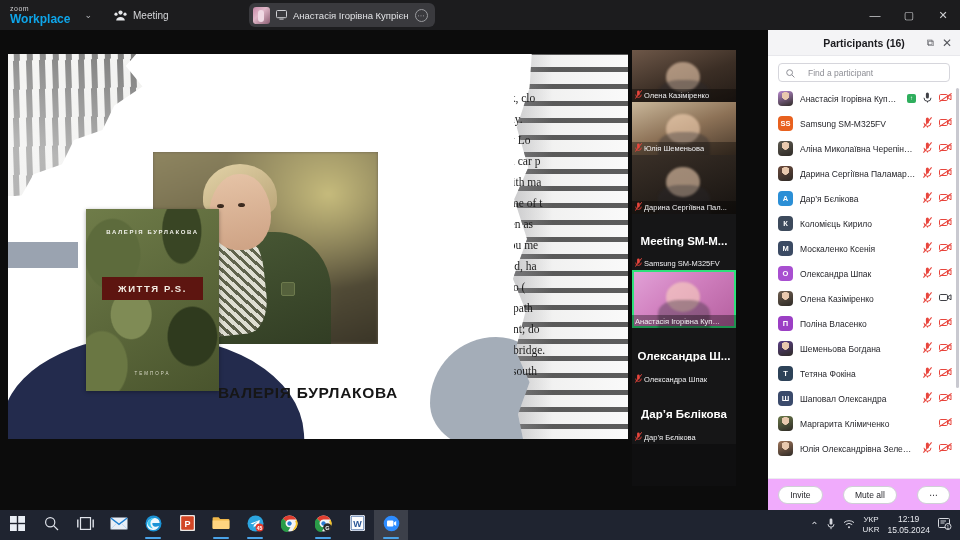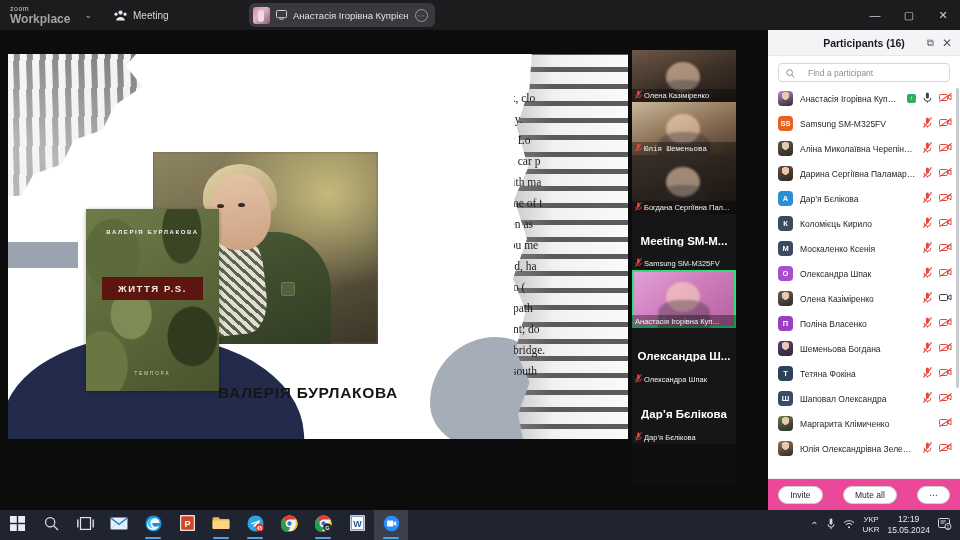--- a/index.html
+++ b/index.html
@@ -11,21 +11,21 @@
   }
   #app { position: relative; width: 960px; height: 540px; }
 
   
   #titlebar {
     position: absolute; left: 0; top: 0; width: 960px; height: 30px;
     background: #1c1c1e; display: flex; align-items: center;
   }
   .zoom-logo { margin-left: 10px; line-height: 1; }
   .zoom-logo .z1 { font-size: 7px; color: #cfcfd2; letter-spacing: .5px; display:block; }
-  .zoom-logo .z2 { font-size: 12px; color: #a3a3a3; font-weight: bold; display:block; margin-top:1px; }
+  .zoom-logo .z2 { font-size: 12px; color: #0ea5e9; font-weight: bold; display:block; margin-top:1px; }
   .chev {
     margin-left: 14px; color: #b6b7bb; font-size: 9px;
   }
   .tb-item {
     margin-left: 22px; display: flex; align-items: center; gap: 6px;
     color: #d6d7da; font-size: 10px;
   }
   .tb-icon { display:inline-flex; align-items:center; }
 
   
@@ -268,21 +268,21 @@
   }
   .picon { font-size: 9px; flex: none; line-height: 1; }
   .picon.red { color: #e8453c; }
   .picon.grey { color: #3f4046; }
   #p-scroll {
     position: absolute; right: 1px; top: 2px; width: 3px; height: 300px;
     background: #c9c9d0; border-radius: 2px;
   }
   #p-footer {
     height: 32px; flex: none; display: flex; align-items: center;
-    justify-content: space-around; border-top: 1px solid #ececf0; background:#ec4899;text-align:right;
+    justify-content: space-around; border-top: 1px solid #ececf0; background:#f0abfc;text-align:right;
   }
   .pbtn {
     border: 1px solid #cfcfd6; border-radius: 11px; height: 18px;
     padding: 0 11px; font-size: 8.5px; color: #27272c; background: #fff;
     display: flex; align-items: center; justify-content: center;
     font-family: "Liberation Sans", sans-serif; cursor: pointer;
   }
 
   
   #taskbar {
@@ -404,42 +404,42 @@
           <div class="blob" style="left: 26px; top: 30px; width: 52px; height: 32px; border-radius: 40% 40% 0px 0px; background: rgba(40, 40, 45, 0.35);"></div>
           <div class="namebar">
             <span class="mic-off"><svg width="7" height="9" viewBox="0 0 7 9">
                 <rect x="2.1" y="0.4" width="2.5" height="5" rx="1.2" fill="#e8453c"></rect>
                 <path d="M0.7 4.6a2.8 2.8 0 0 0 5.6 0" fill="none" stroke="#e8453c" stroke-width=".9"></path>
                 <line x1="0.3" y1="8.6" x2="6.7" y2="0.3" stroke="#e8453c" stroke-width="1"></line>
               </svg></span>
             <span class="nm">Олена Казіміренко</span>
           </div>
         </div>
-        <div class="tile video vid-b" style="height: 53px; font-family: Liberation Mono, monospace;">
+        <div class="tile video vid-b" style="height: 53px;">
           <div class="blob" style="left: 34px; top: 12px; width: 34px; height: 30px; background: rgba(255, 220, 190, 0.55);"></div>
           <div class="blob" style="left: 26px; top: 30px; width: 52px; height: 32px; border-radius: 40% 40% 0px 0px; background: rgba(40, 40, 45, 0.35);"></div>
           <div class="namebar">
             <span class="mic-off"><svg width="7" height="9" viewBox="0 0 7 9">
                 <rect x="2.1" y="0.4" width="2.5" height="5" rx="1.2" fill="#e8453c"></rect>
                 <path d="M0.7 4.6a2.8 2.8 0 0 0 5.6 0" fill="none" stroke="#e8453c" stroke-width=".9"></path>
                 <line x1="0.3" y1="8.6" x2="6.7" y2="0.3" stroke="#e8453c" stroke-width="1"></line>
               </svg></span>
             <span class="nm">Юлія Шеменьова</span>
           </div>
         </div>
         <div class="tile video vid-c" style="height: 59px;">
           <div class="blob" style="left: 34px; top: 12px; width: 34px; height: 30px; background: rgba(255, 220, 190, 0.55);"></div>
           <div class="blob" style="left: 26px; top: 30px; width: 52px; height: 32px; border-radius: 40% 40% 0px 0px; background: rgba(40, 40, 45, 0.35);"></div>
           <div class="namebar">
             <span class="mic-off"><svg width="7" height="9" viewBox="0 0 7 9">
                 <rect x="2.1" y="0.4" width="2.5" height="5" rx="1.2" fill="#e8453c"></rect>
                 <path d="M0.7 4.6a2.8 2.8 0 0 0 5.6 0" fill="none" stroke="#e8453c" stroke-width=".9"></path>
                 <line x1="0.3" y1="8.6" x2="6.7" y2="0.3" stroke="#e8453c" stroke-width="1"></line>
               </svg></span>
-            <span class="nm">Богдана Сергіївна Пал...</span>
+            <span class="nm">Дарина Сергіївна Пал...</span>
           </div>
         </div>
         <div class="tile " style="height: 56px;">
           <div class="bigname">Meeting  SM-M...</div>
           <div class="namebar">
             <span class="mic-off"><svg width="7" height="9" viewBox="0 0 7 9">
                 <rect x="2.1" y="0.4" width="2.5" height="5" rx="1.2" fill="#e8453c"></rect>
                 <path d="M0.7 4.6a2.8 2.8 0 0 0 5.6 0" fill="none" stroke="#e8453c" stroke-width=".9"></path>
                 <line x1="0.3" y1="8.6" x2="6.7" y2="0.3" stroke="#e8453c" stroke-width="1"></line>
               </svg></span>

